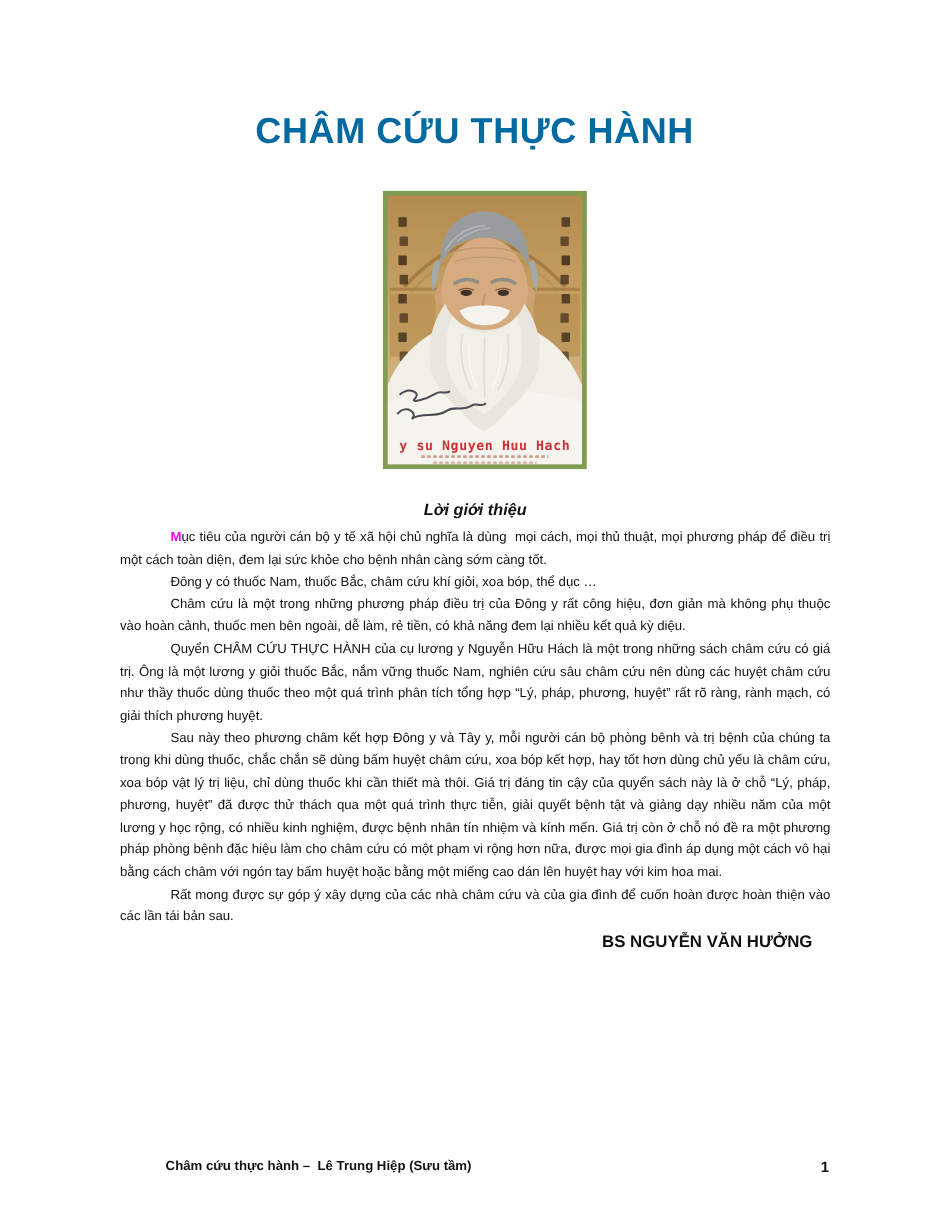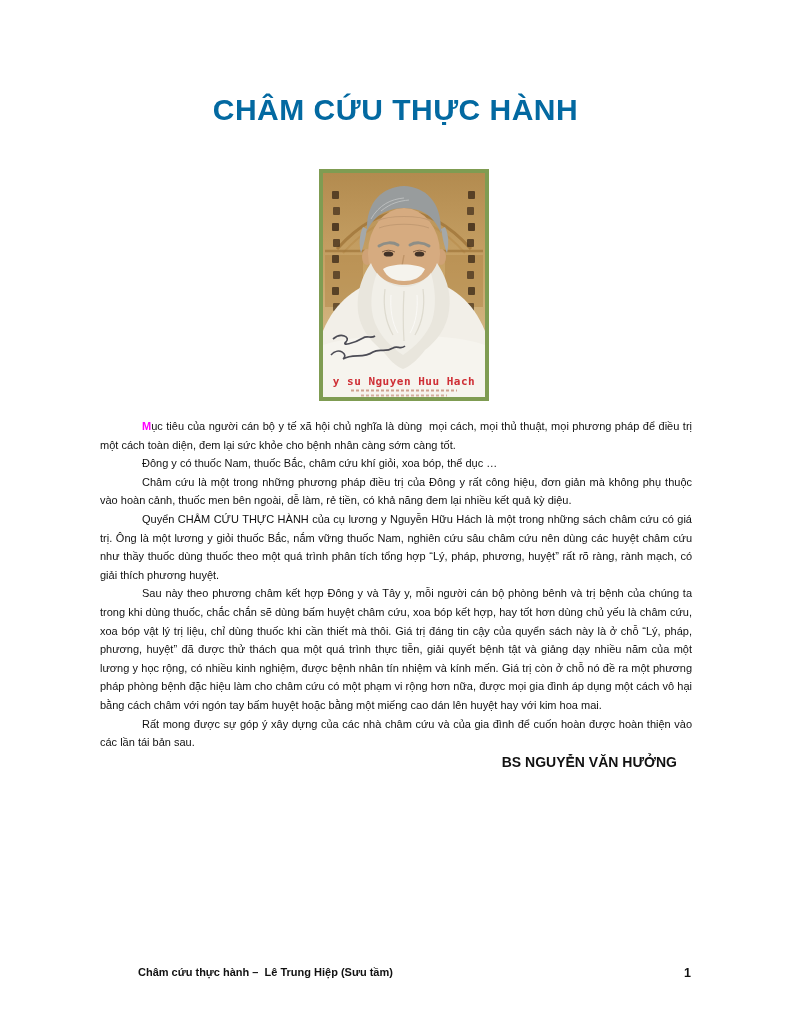--- a/index.html
+++ b/index.html
@@ -1,20 +1,20 @@
 <!DOCTYPE html>
 <html style="--lead-magenta: #ff00ff; --caption-red: #cf2f36;"><head>
 <meta charset="utf-8">
 <style>
   html,body{margin:0;padding:0;background:#ffffff;}
   .page{position:relative;width:791px;height:1024px;background:#ffffff;overflow:hidden;
         font-family:"Liberation Sans",sans-serif;color:#111;}
   .title{position:absolute;top:93px;left:0;right:0;text-align:center;
          font-size:30px;font-weight:bold;letter-spacing:.5px;color:#0369a1;}
-  .portrait{position:absolute;left:319px;top:169px;width:170px;height:284px;}
+  .portrait{position:absolute;left:319px;top:159px;width:170px;height:284px;}
   .portrait svg{display:block;}
   .caption-text{font-family:"DejaVu Sans Mono",monospace;font-size:11px;font-weight:bold;
                 letter-spacing:.5px;fill:var(--caption-red,#cf2f36);}
   .content{position:absolute;left:100px;top:417px;width:592px;}
   .heading{font-size:13.5px;font-weight:bold;font-style:italic;text-align:center;margin:0 0 7px 0;}
   .para{margin:0;font-size:11px;line-height:18.6px;text-align:justify;
         text-indent:42px;white-space:pre-wrap;}
   .lead{color:var(--lead-magenta,#ff00ff);font-weight:bold;}
   .signoff{text-align:right;margin-top:1px;}
   .signoff-inner{display:inline-block;text-align:center;margin-right:15px;}
@@ -113,20 +113,21 @@
 
       <text class="caption-text" x="85" y="216" text-anchor="middle">y su Nguyen Huu Hach</text>
       <line x1="32" y1="221.5" x2="138" y2="221.5" stroke="#b46a50" stroke-width="2.2" stroke-dasharray="3 2" opacity="0.6"></line>
       <line x1="42" y1="226.5" x2="128" y2="226.5" stroke="#b46a50" stroke-width="2" stroke-dasharray="3 2" opacity="0.5"></line>
 
       <rect x="2" y="2" width="166" height="228" fill="none" stroke="#7f9c52" stroke-width="4"></rect>
     </svg>
   </div>
 
   <div class="content">
+    <div class="heading">Lời giới thiệu</div>
 
     <p class="para"><span class="lead">M</span><span>ục tiêu của người cán bộ y tế xã hội chủ nghĩa là dùng  mọi cách, mọi thủ thuật, mọi phương pháp để điều trị một cách toàn diện, đem lại sức khỏe cho bệnh nhân càng sớm càng tốt.</span></p>
 
     <p class="para">Đông y có thuốc Nam, thuốc Bắc, châm cứu khí giỏi, xoa bóp, thể dục …</p>
     <p class="para">Châm cứu là một trong những phương pháp điều trị của Đông y rất công hiệu, đơn giản mà không phụ thuộc vào hoàn cảnh, thuốc men bên ngoài, dễ làm, rẻ tiền, có khả năng đem lại nhiều kết quả kỳ diệu.</p>
     <p class="para">Quyển CHÂM CỨU THỰC HÀNH của cụ lương y Nguyễn Hữu Hách là một trong những sách châm cứu có giá trị. Ông là một lương y giỏi thuốc Bắc, nắm vững thuốc Nam, nghiên cứu sâu châm cứu nên dùng các huyệt châm cứu như thầy thuốc dùng thuốc theo một quá trình phân tích tổng hợp “Lý, pháp, phương, huyệt” rất rõ ràng, rành mạch, có giải thích phương huyệt.</p>
     <p class="para">Sau này theo phương châm kết hợp Đông y và Tây y, mỗi người cán bộ phòng bênh và trị bệnh của chúng ta trong khi dùng thuốc, chắc chắn sẽ dùng bấm huyệt châm cứu, xoa bóp kết hợp, hay tốt hơn dùng chủ yếu là châm cứu, xoa bóp vật lý trị liệu, chỉ dùng thuốc khi cần thiết mà thôi. Giá trị đáng tin cậy của quyển sách này là ở chỗ “Lý, pháp, phương, huyệt” đã được thử thách qua một quá trình thực tiễn, giải quyết bệnh tật và giảng dạy nhiều năm của một lương y học rộng, có nhiều kinh nghiệm, được bệnh nhân tín nhiệm và kính mến. Giá trị còn ở chỗ nó đề ra một phương pháp phòng bệnh đặc hiệu làm cho châm cứu có một phạm vi rộng hơn nữa, được mọi gia đình áp dụng một cách vô hại bằng cách châm với ngón tay bấm huyệt hoặc bằng một miếng cao dán lên huyệt hay với kim hoa mai.</p>
     <p class="para">Rất mong được sự góp ý xây dựng của các nhà châm cứu và của gia đình để cuốn hoàn được hoàn thiện vào các lần tái bản sau.</p>
 
     <div class="signoff">

